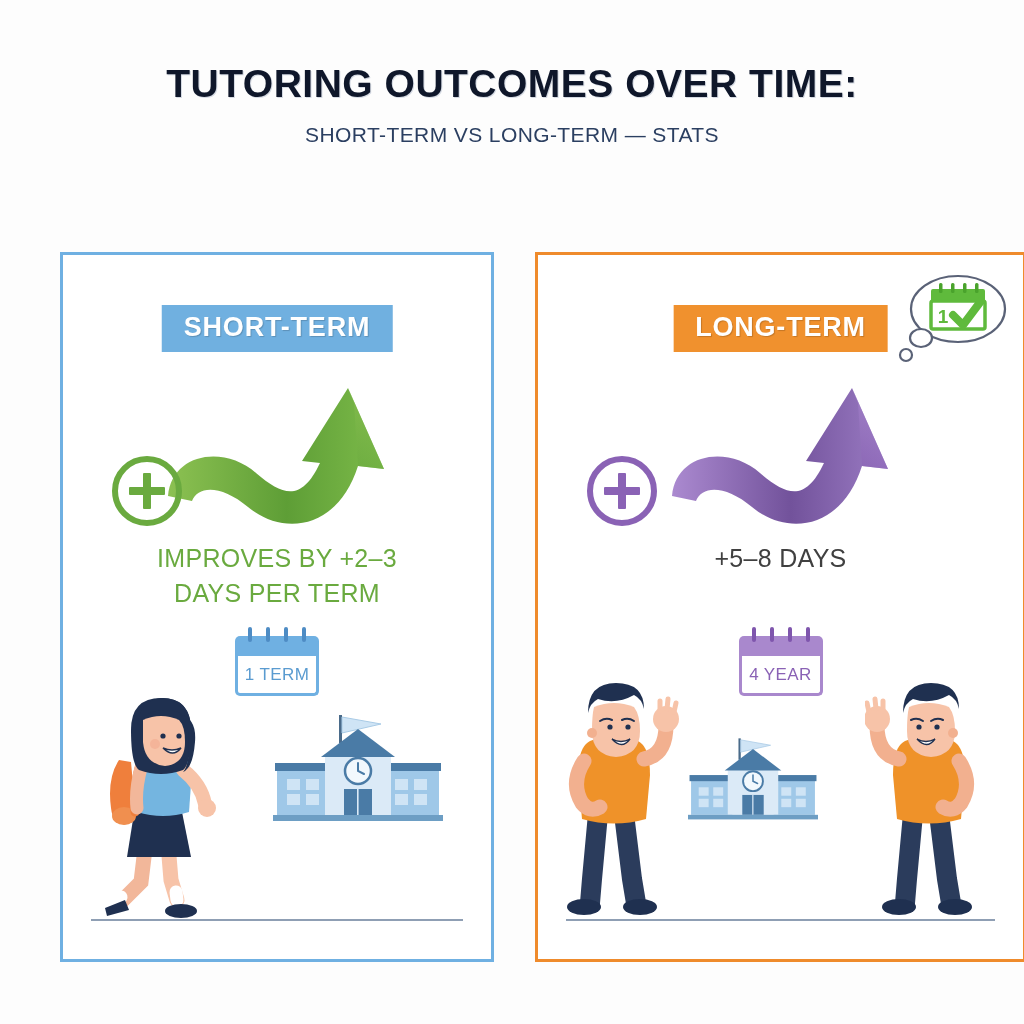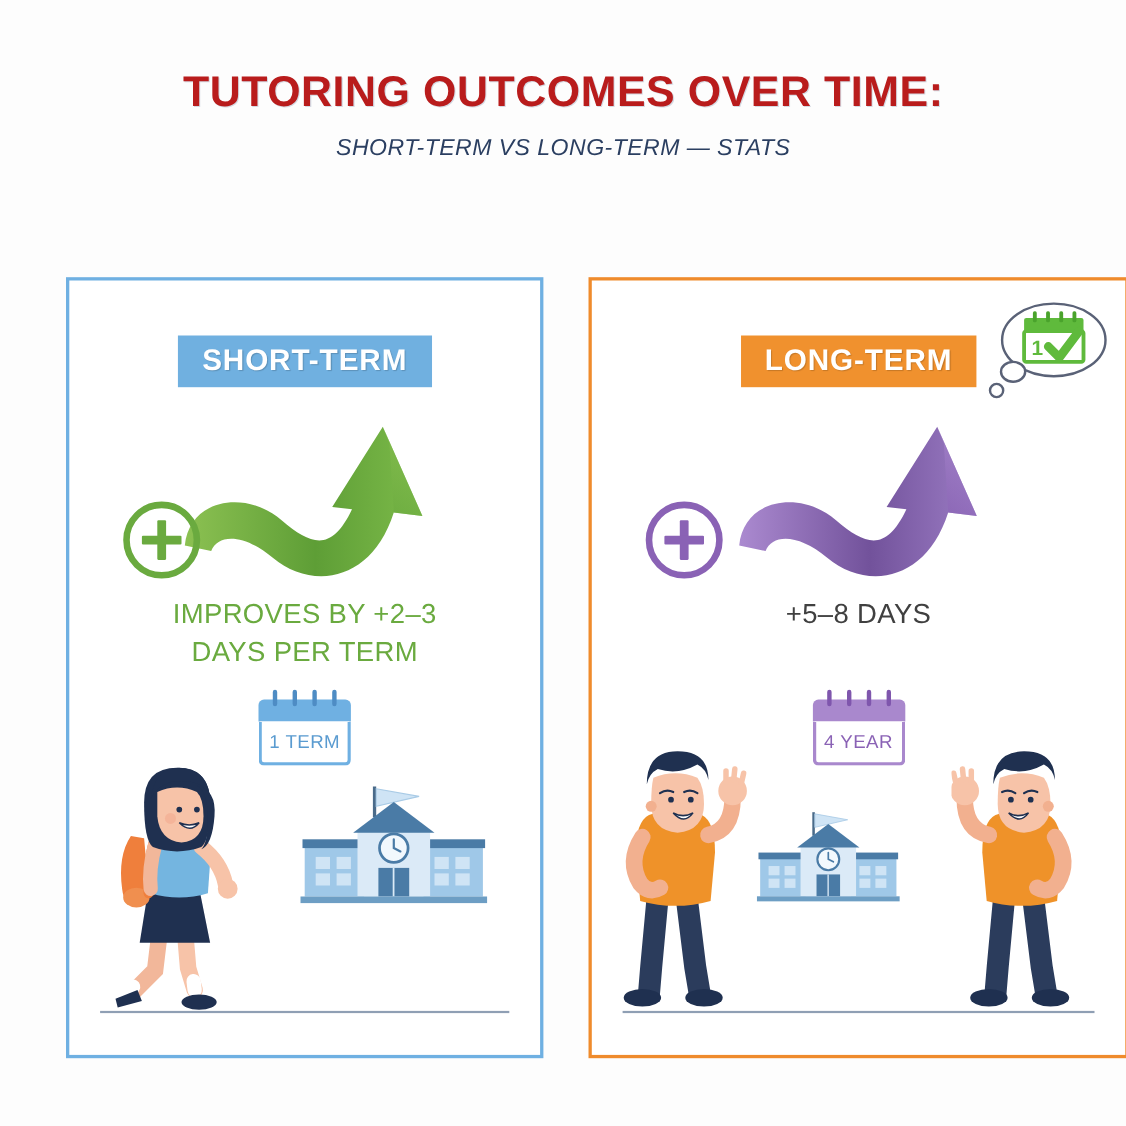--- a/index.html
+++ b/index.html
@@ -8,26 +8,26 @@
     background: #fdfdfd;
     font-family: "Liberation Sans", sans-serif;
     overflow: hidden;
   }
   .poster { position: relative; width: 1024px; height: 1024px; background: #fdfdfd; }
 
   
   .header { position: absolute; left: 0; top: 58px; width: 1024px; text-align: center; }
   .title-line {
     font-size: 39px; font-weight: bold; letter-spacing: 0.5px;
-    color: #b91c1c; line-height: 52px; text-transform: uppercase;
+    color: #0f172a; line-height: 52px; text-transform: uppercase;
     text-shadow: 1px 1px 0 rgba(180,190,205,0.55);
   }
   .subtitle {
     margin-top: 13px; font-size: 21px; font-weight: 400; letter-spacing: 0.4px;
-    color: #2b3f61; text-transform: uppercase; font-style: italic;
+    color: #2b3f61; text-transform: uppercase;
   }
 
   
   .panel {
     position: absolute; top: 252px; height: 710px;
     background: #ffffff; border: 3px solid #6fb0e2;
   }
   .panel-left  { left: 60px;  width: 434px; border-color: #6fb0e2; }
   .panel-right { left: 535px; width: 491px; border-color: #ef8b2c; }
 

